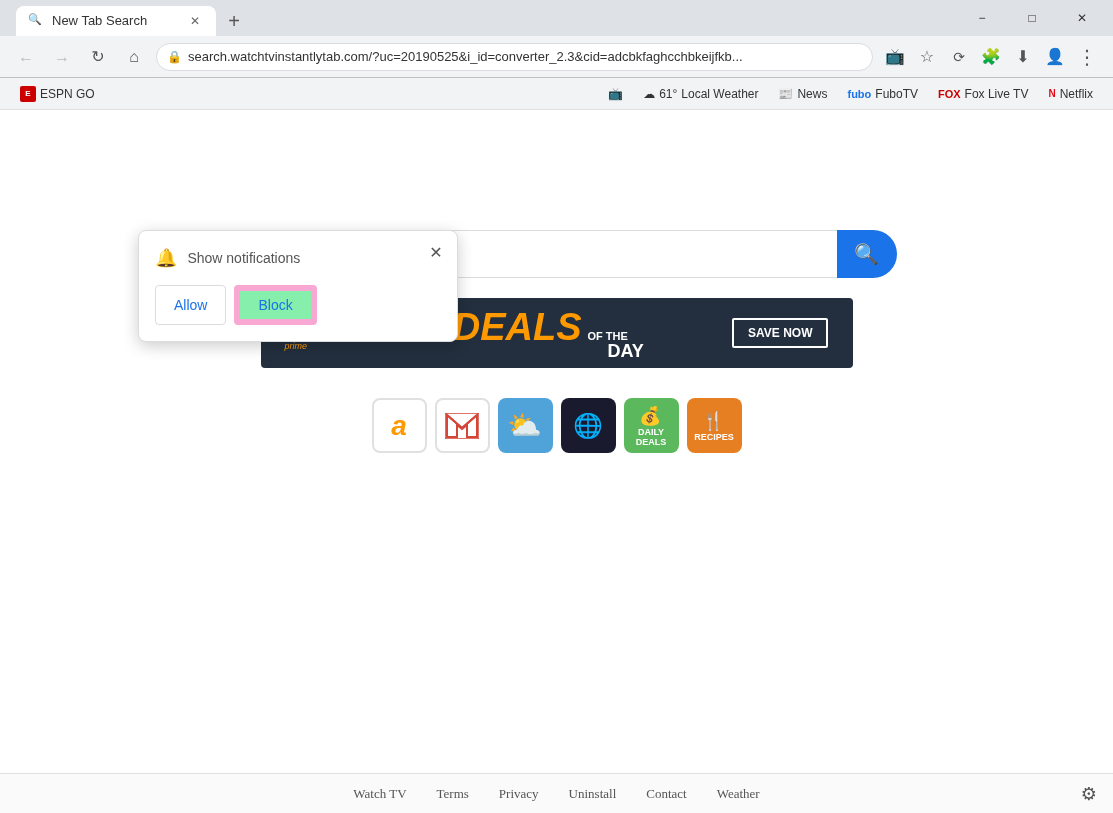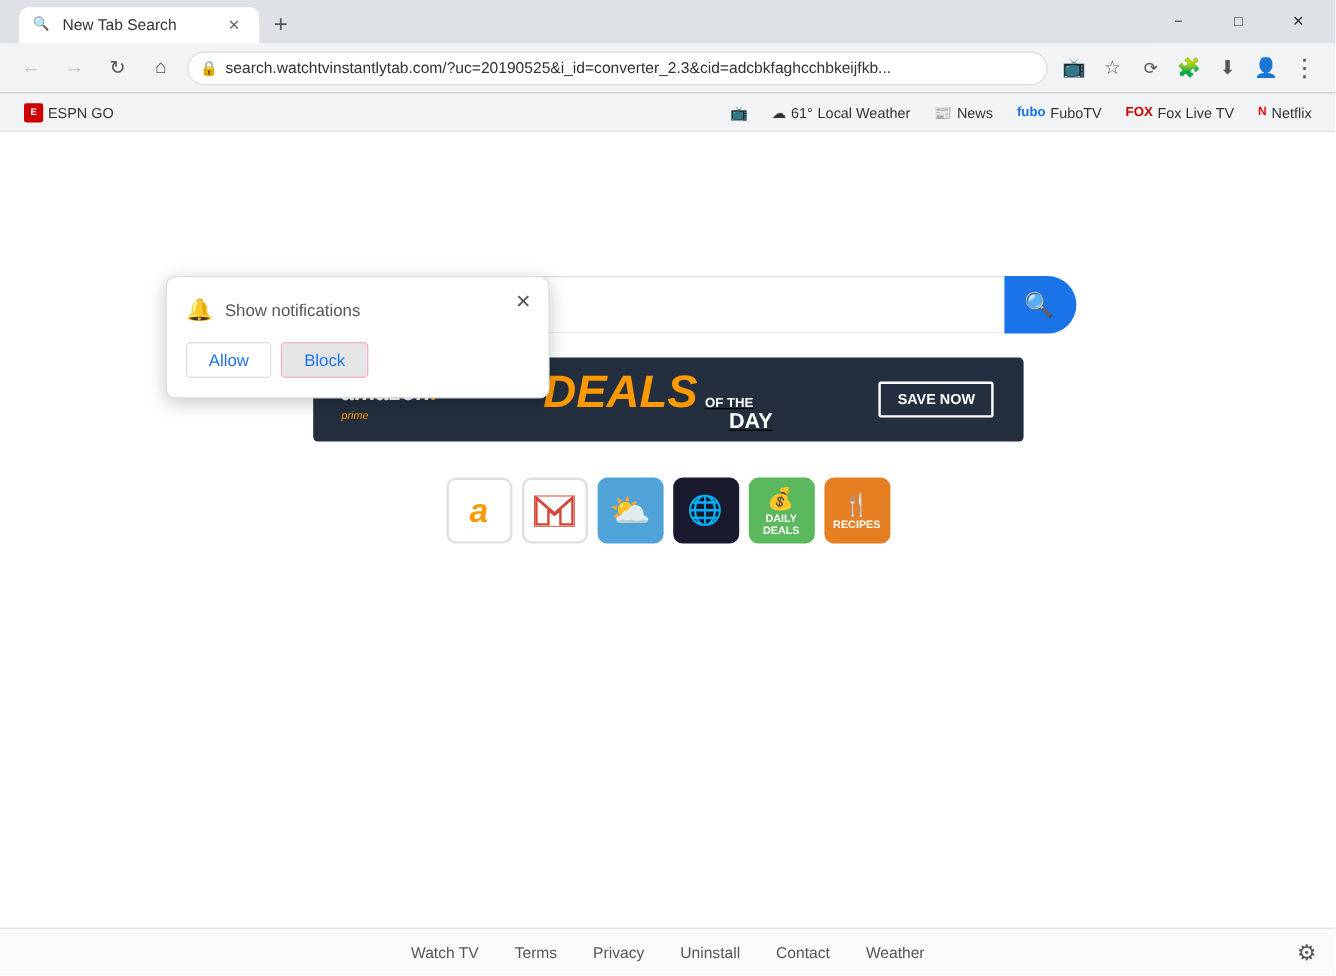--- a/index.html
+++ b/index.html
@@ -255,20 +255,21 @@
       gap: 30px;
       font-size: 13px;
       color: #555;
       border-top: 1px solid #e0e0e0;
       background: #fafafa;
     }
     .footer a {
       text-decoration: none;
       color: #555;
       cursor: pointer;
+      font-family: Liberation Serif, serif;
     }
     .footer-gear {
       position: absolute;
       right: 16px;
       cursor: pointer;
       font-size: 18px;
       color: #555;
     }
 
     
@@ -322,22 +323,22 @@
       padding: 6px 18px;
       border: 1px solid #dadce0;
       background: #fff;
       border-radius: 4px;
       font-size: 14px;
       cursor: pointer;
       color: #1a73e8;
     }
     .popup-block-btn {
       padding: 6px 18px;
-      border: 1px solid #f9a8d4;
-      background: #e5e5e5;
+      border: 6px solid #f9a8d4;
+      background: #86efac;
       border-radius: 4px;
       font-size: 14px;
       cursor: pointer;
       color: #1a73e8;
     }
 
     
     .espn-favicon {
       width: 16px;
       height: 16px;
@@ -479,21 +480,21 @@
 
     <div class="amazon-banner">
       <div>
         <div style="color:#fff; font-style:italic; font-size:20px; font-weight:bold;">
           <span>amazon</span><span style="color:#ff9900;">.</span>
         </div>
         <div style="color:#ff9900; font-size:9px; font-style:italic; margin-top:2px;">prime</div>
       </div>
       <div style="display:flex; align-items:baseline; gap:6px;">
         <span style="color:#ff9900; font-size:38px; font-weight:900; font-style:italic;">DEALS</span>
-        <div style="display:flex; flex-direction:column; justify-content:center;text-decoration:underline;">
+        <div style="display:flex; flex-direction:column; justify-content:center;">
           <span style="color:#fff; font-size:11px; font-weight:bold; line-height:1;">OF THE</span>
           <span style="color:#fff; font-size:18px; font-weight:900; line-height:1;padding-left:20px;">DAY</span>
         </div>
       </div>
       <button class="save-now-btn">SAVE NOW</button>
     </div>
 
     <div class="quick-links">
       <div class="quick-link ql-amazon" style="border: 2px solid #e0e0e0; background:#fff;">
         <span style="font-size:28px; color:#ff9900; font-weight:900; font-style:italic;">a</span>

